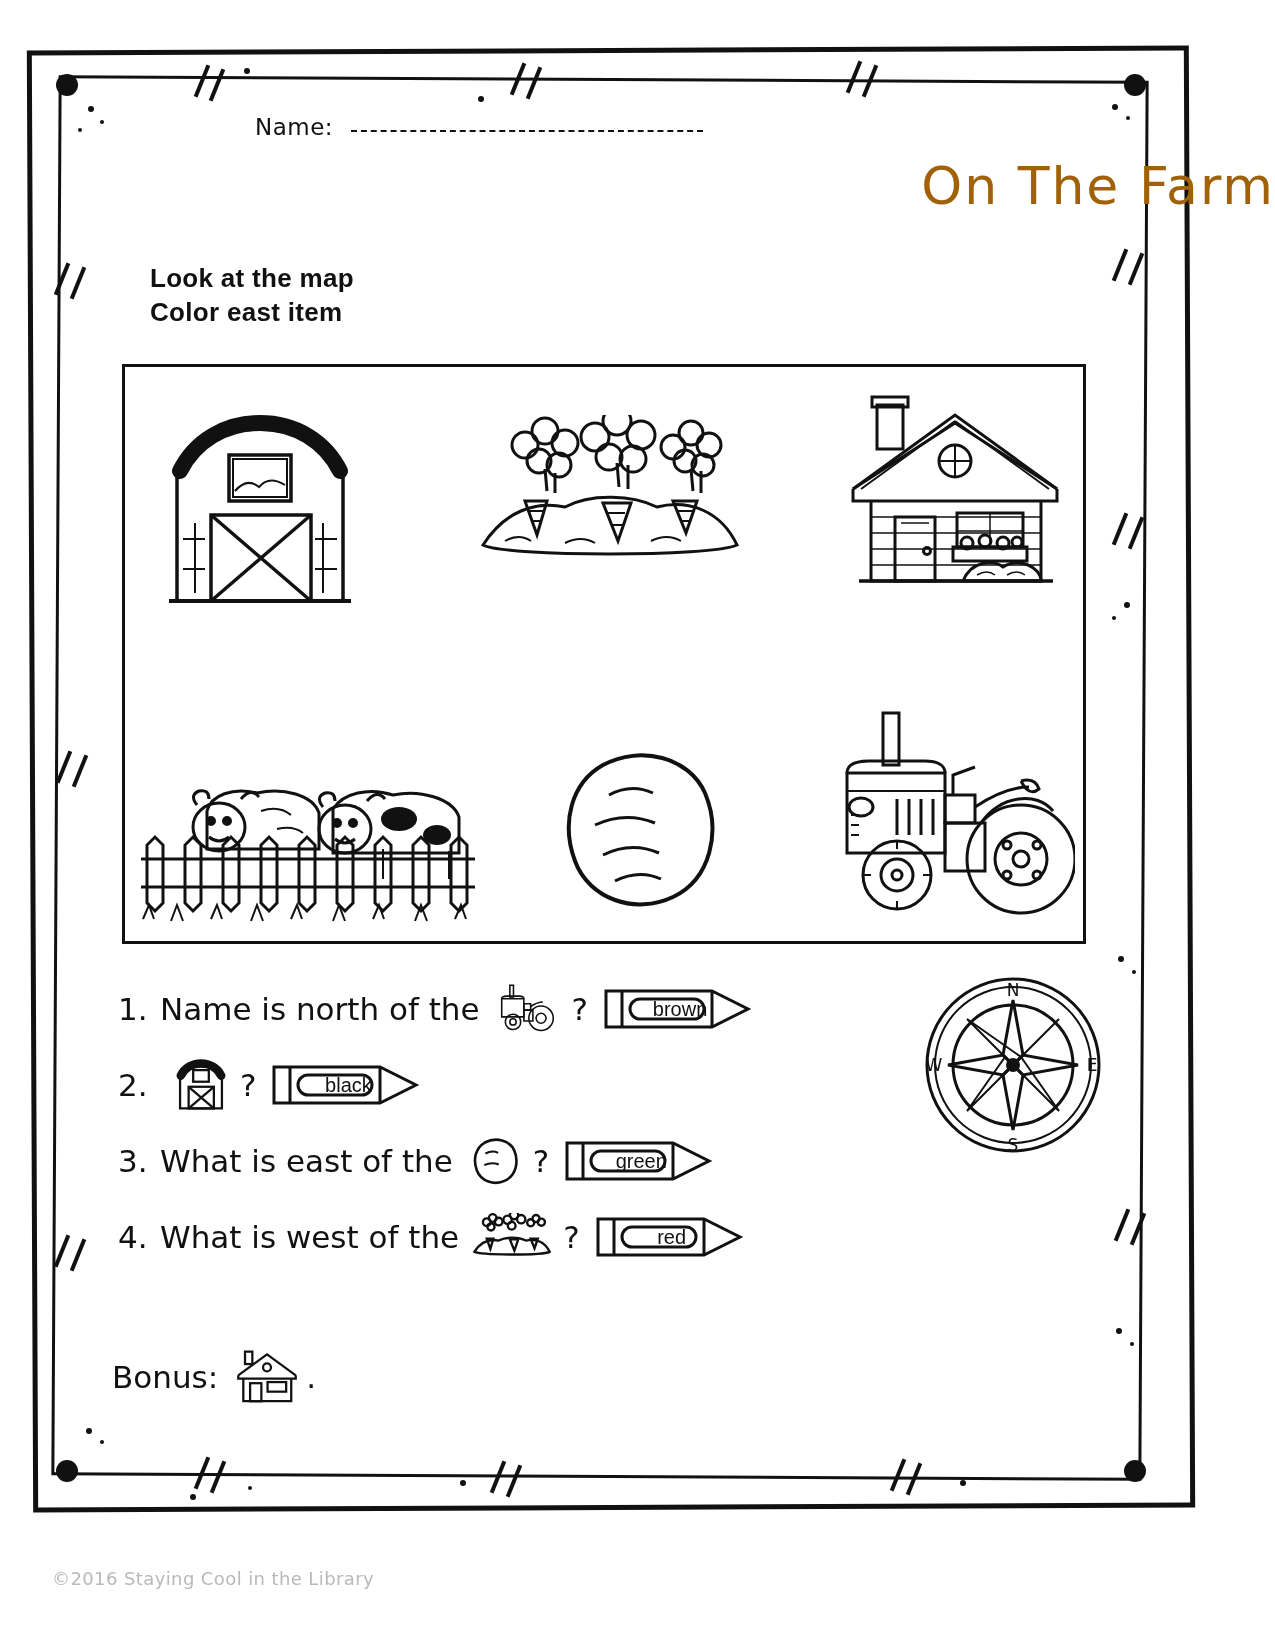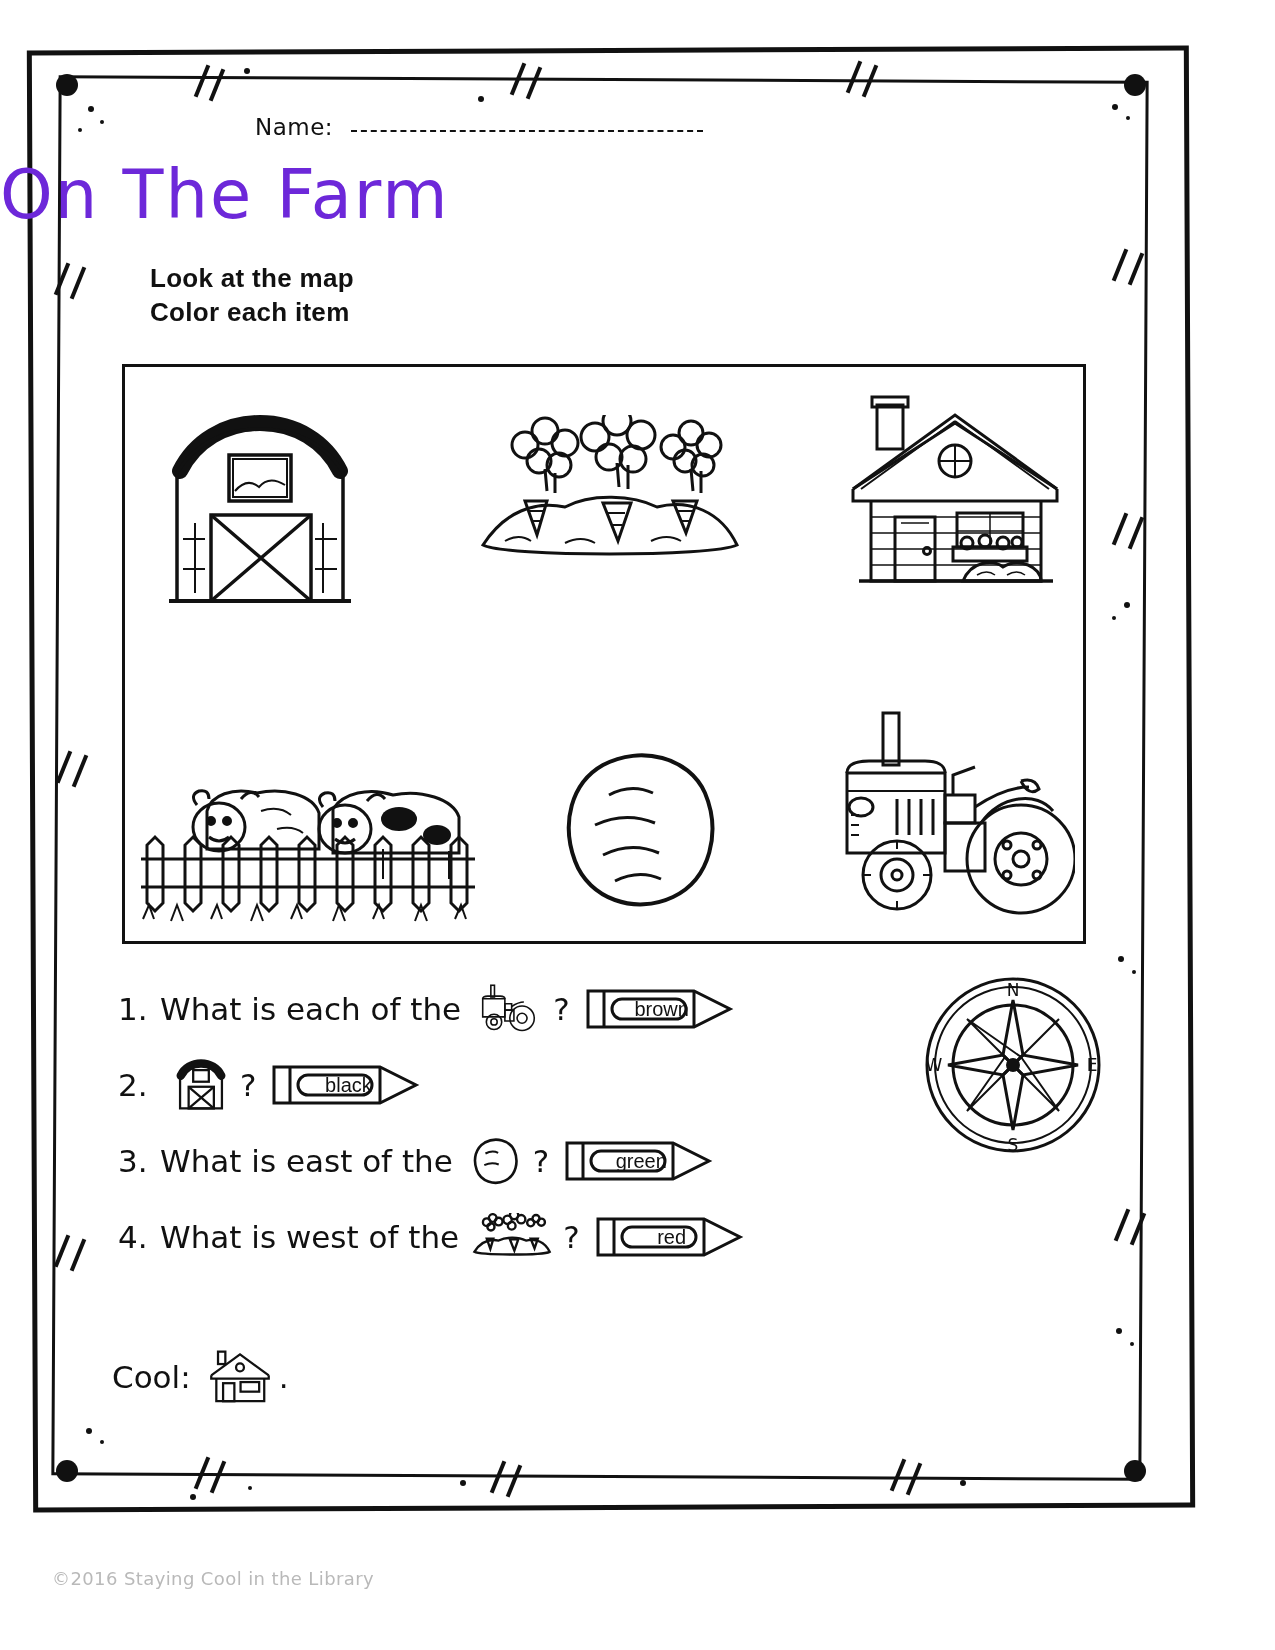--- a/index.html
+++ b/index.html
@@ -52,23 +52,23 @@
     font-family: "DejaVu Sans", sans-serif;
     font-size: 23px; color:#111; letter-spacing:.5px;
     white-space: nowrap;
   }
   .name-line .blank {
     display:inline-block; width:352px; border-bottom:2px dashed #111;
     margin-left:10px; vertical-align: 3px; height:18px;
   }
 
   .title {
-    position:absolute; left:0; top:140px; width:1275px; text-align:left;
+    position:absolute; left:0; top:140px; width:1275px; text-align:right;
     font-family: "DejaVu Sans", sans-serif;
-    font-size: 67px; font-weight:400; color:#6d28d9;
+    font-size: 52px; font-weight:400; color:#a16207;
     letter-spacing: 2px;
   }
 
   .instructions {
     position:absolute; left:150px; top:245px;
     font-family:"Liberation Sans", sans-serif;
     font-weight:700; font-size:26px; line-height:1.32; color:#111;
     letter-spacing:.3px;
   }
 
@@ -178,21 +178,21 @@
 
     <div class="name-line">
       <span>Name:</span>
       <span class="blank"></span>
     </div>
 
     <div class="title">On The Farm</div>
 
     <div class="instructions">
       <div>Look at the map</div>
-      <div>Color each item</div>
+      <div>Color east item</div>
     </div>
 
     <div class="map-box">
 
       <div class="map-cell" style="left:30px; top:26px;">
         <svg width="210" height="230" viewBox="0 0 210 230">
           <g fill="none" stroke="#111" stroke-width="3.5">
             <path d="M25 78 C40 48 70 30 105 30 C140 30 170 48 185 78" stroke-width="16" stroke-linecap="round"></path>
             <path d="M22 80 L22 208 L188 208 L188 80"></path>
             <path d="M22 80 C38 52 68 36 105 36 C142 36 172 52 188 80"></path>
@@ -385,21 +385,21 @@
             <path d="M72 138 L72 146 M72 198 L72 206 M38 172 L46 172 M98 172 L106 172" stroke-width="2"></path>
           </g>
         </svg>
       </div>
     </div>
 
     <div class="questions">
 
       <div class="q-row">
         <span class="q-num">1.</span>
-        <span class="q-text">What is each of the</span>
+        <span class="q-text">Name is north of the</span>
         <span class="q-pic">
           <svg width="78" height="52" viewBox="0 0 250 230" style="margin-left:4px;">
             <g fill="none" stroke="#111" stroke-width="7">
               <rect x="58" y="10" width="16" height="52"></rect>
               <path d="M22 70 L22 150 L120 150 L120 70 Z"></path>
               <path d="M22 70 C22 62 30 58 44 58 L100 58 C112 58 120 62 120 70"></path>
               <path d="M150 104 C168 92 186 84 204 84"></path>
               <path d="M120 92 L150 92 L150 120 L120 120 Z"></path>
               <path d="M120 120 L160 120 L160 168 L120 168 Z"></path>
               <circle cx="196" cy="156" r="54"></circle>
@@ -511,21 +511,21 @@
               <path d="M20 8 L20 44 M110 8 L110 44"></path>
               <rect x="28" y="16" width="74" height="20" rx="10"></rect>
             </g>
           </svg>
           <span class="crayon-label">red</span>
         </span>
       </div>
     </div>
 
     <div class="bonus">
-      <span>Cool:</span>
+      <span>Bonus:</span>
       <span class="q-pic">
         <svg width="66" height="62" viewBox="0 0 220 220" style="margin-left:14px;">
           <g fill="none" stroke="#111" stroke-width="8">
             <rect x="32" y="20" width="26" height="44"></rect>
             <path d="M8 104 L110 30 L212 104"></path>
             <path d="M8 104 L8 116 L212 116 L212 104"></path>
             <circle cx="110" cy="76" r="14"></circle>
             <path d="M26 116 L26 196 L196 196 L196 116"></path>
             <rect x="50" y="132" width="40" height="64"></rect>
             <rect x="112" y="128" width="66" height="34"></rect>

